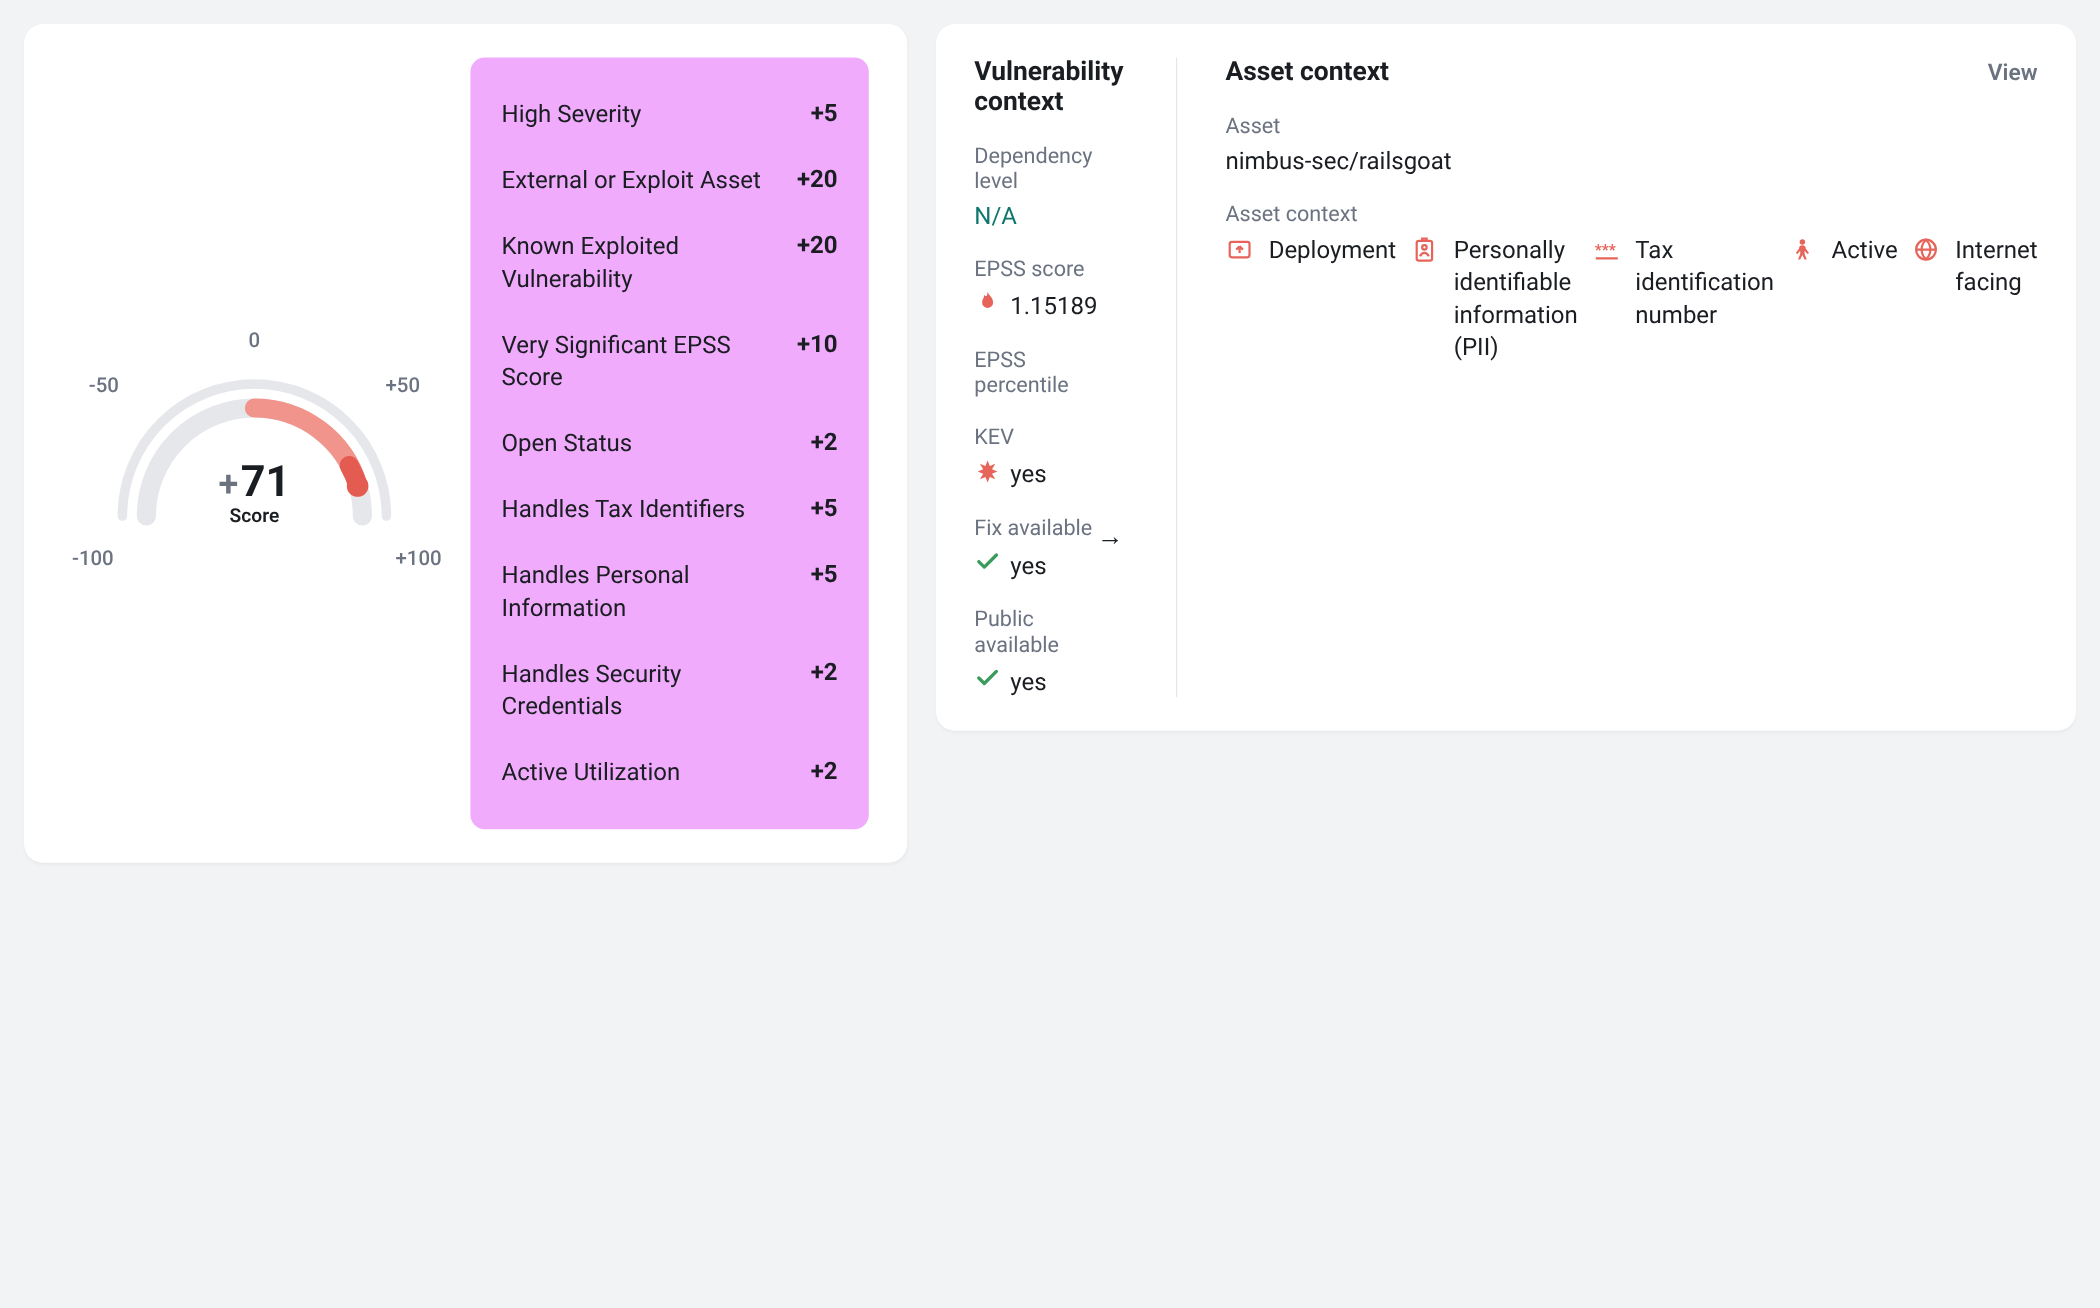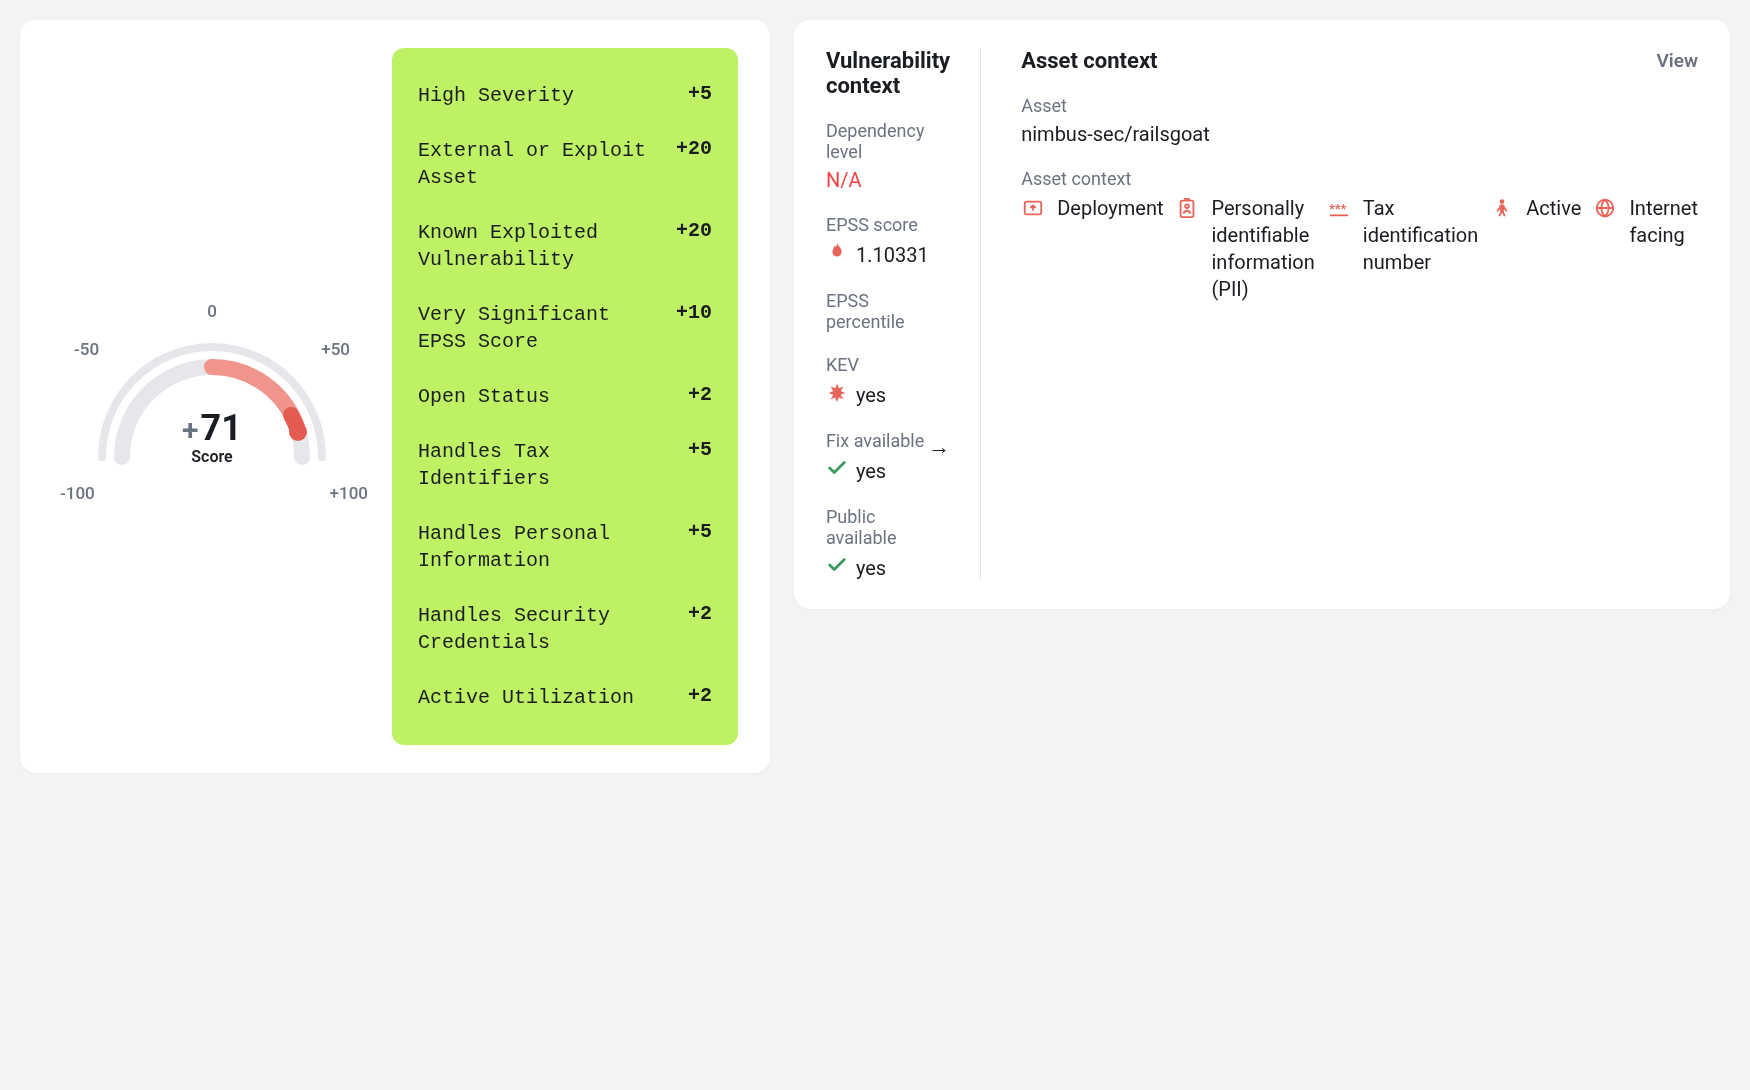--- a/index.html
+++ b/index.html
@@ -68,26 +68,25 @@
   color: #6b7280;
   font-weight: 500;
 }
 .tick-0 { top: 4px; left: 50%; transform: translateX(-50%); }
 .tick-m50 { top: 42px; left: 12px; }
 .tick-p50 { top: 42px; right: 12px; }
 .tick-m100 { bottom: -6px; left: -2px; }
 .tick-p100 { bottom: -6px; right: -6px; }
 
 .factors-panel {
-  background: #bef264;
+  background: #f0abfc;
   border-radius: 12px;
   padding: 20px 26px;
   flex: 1;
   min-width: 310px;
-  font-family: Liberation Mono, monospace;
 }
 .factor-row {
   display: flex;
   justify-content: space-between;
   align-items: flex-start;
   padding: 14px 0;
   gap: 20px;
 }
 .factor-label {
   font-size: 20px;
@@ -106,21 +105,21 @@
   flex: 1;
   display: flex;
   gap: 40px;
   align-self: flex-start;
 }
 .context-col {
   flex: 1;
 }
 .context-col.left {
   border-right: 1px solid #e5e7eb;
-  padding-right: 30px;
+  padding-right: 44px;
 }
 .context-heading {
   font-size: 22px;
   font-weight: 700;
   color: #1a1d21;
   margin-bottom: 22px;
   display: flex;
   justify-content: space-between;
   align-items: center;
 }
@@ -139,21 +138,21 @@
   color: #6b7280;
   margin-bottom: 6px;
 }
 .field-value {
   font-size: 20px;
   color: #1a1d21;
   display: flex;
   align-items: center;
   gap: 8px;
 }
-.field-value.muted { color: #ef4444; }
+.field-value.muted { color: #0f766e; }
 .arrow-icon {
   position: absolute;
   right: 0;
   top: 4px;
   color: #1a1d21;
   font-size: 22px;
 }
 .icon-red { color: #e7645a; }
 .icon-green { color: #3a9b5c; }
 .asset-ctx-list {
@@ -264,21 +263,21 @@
       </div>
 
       <div class="field">
         <div class="field-label">EPSS score</div>
         <div class="field-value">
           <span class="icon-red">
             <svg class="ico-svg" viewBox="0 0 24 24" fill="currentColor">
                 <path d="M12 2c1 4 5 5 5 10a5 5 0 0 1-10 0c0-3 2-4 2-7 1 2 3 2 3-3z"></path>
               </svg>
           </span>
-          <span>1.10331</span>
+          <span>1.15189</span>
         </div>
       </div>
 
       <div class="field">
         <div class="field-label">EPSS percentile</div>
       </div>
 
       <div class="field">
         <div class="field-label">KEV</div>
         <div class="field-value">

